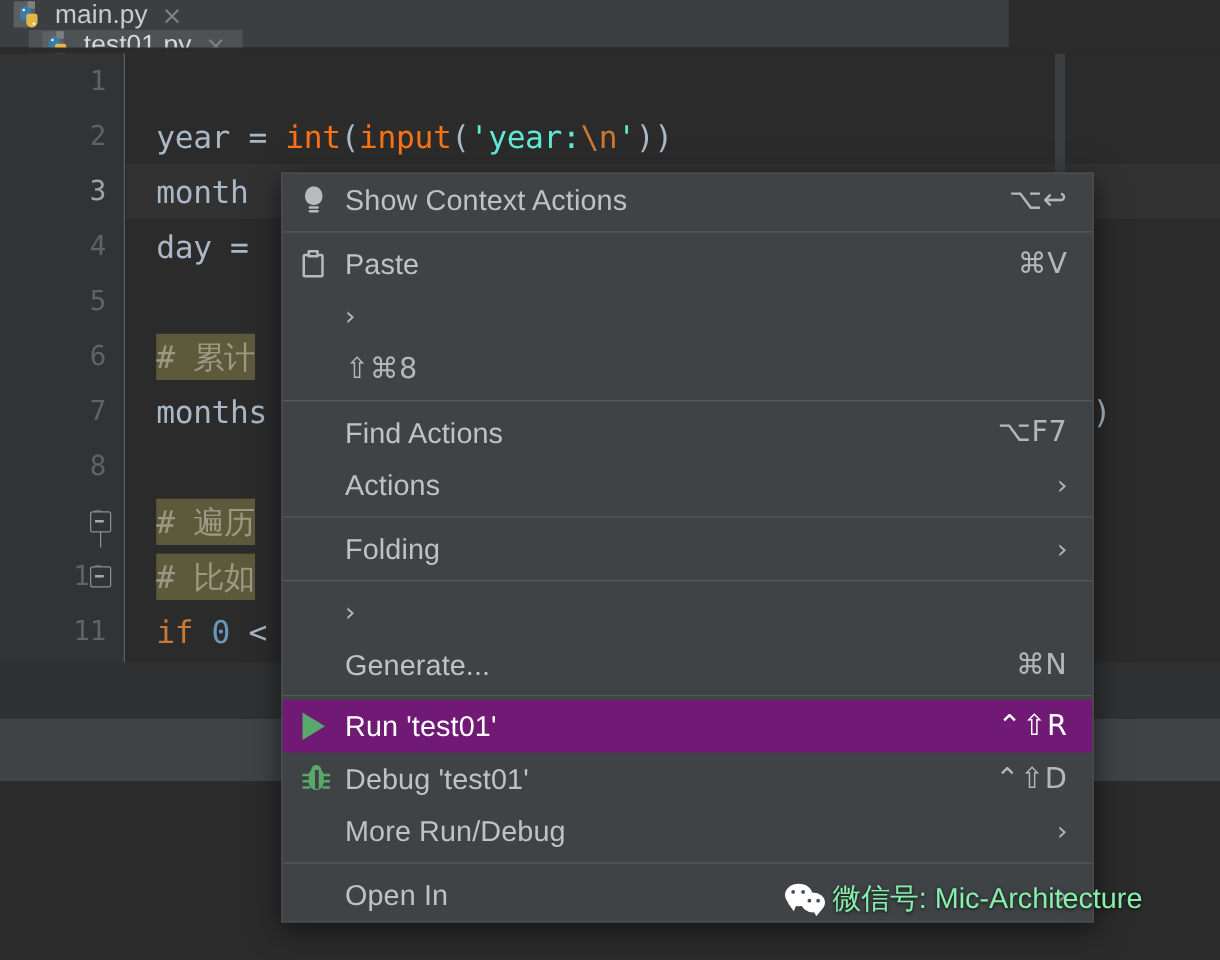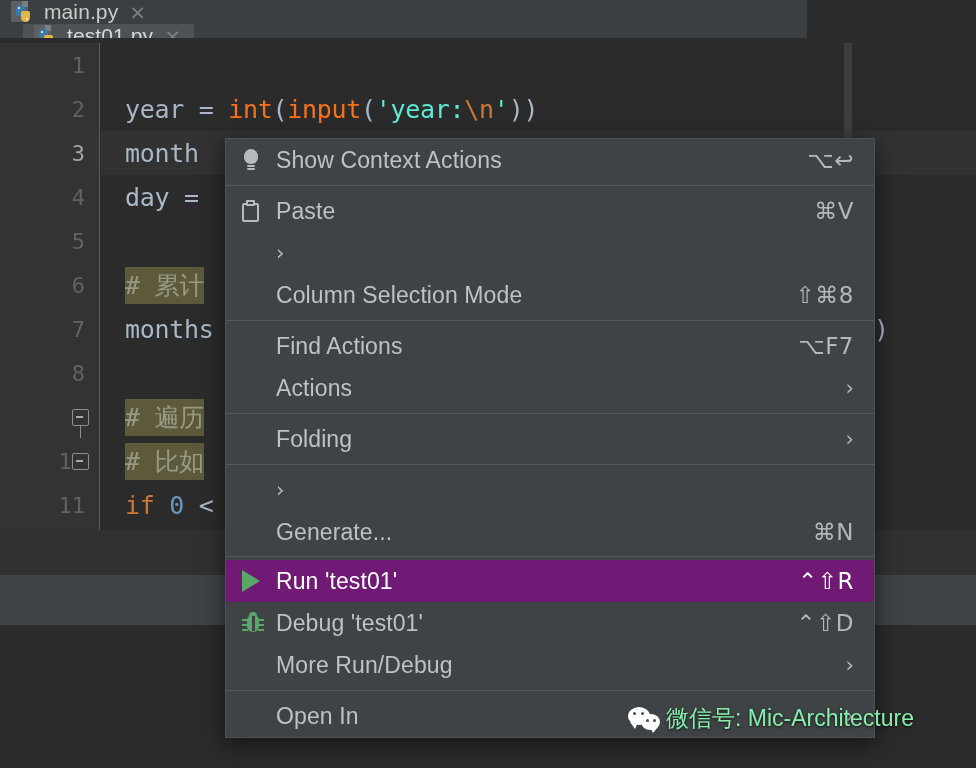--- a/index.html
+++ b/index.html
@@ -400,21 +400,20 @@
       </span>
       <span class="mi-label">Paste</span>
       <span class="mi-shortcut">⌘V</span>
     </div>
     <div class="menu-item">
       <span class="mi-icon"></span>
       <span class="mi-arrow">›</span>
     </div>
     <div class="menu-item">
       <span class="mi-icon"></span>
-      <span class="mi-label">Column Selection Mode</span>
       <span class="mi-shortcut">⇧⌘8</span>
     </div>
     <div class="menu-sep"></div>
 
     <div class="menu-item">
       <span class="mi-icon"></span>
       <span class="mi-label">Find Actions</span>
       <span class="mi-shortcut">⌥F7</span>
     </div>
     <div class="menu-item">

